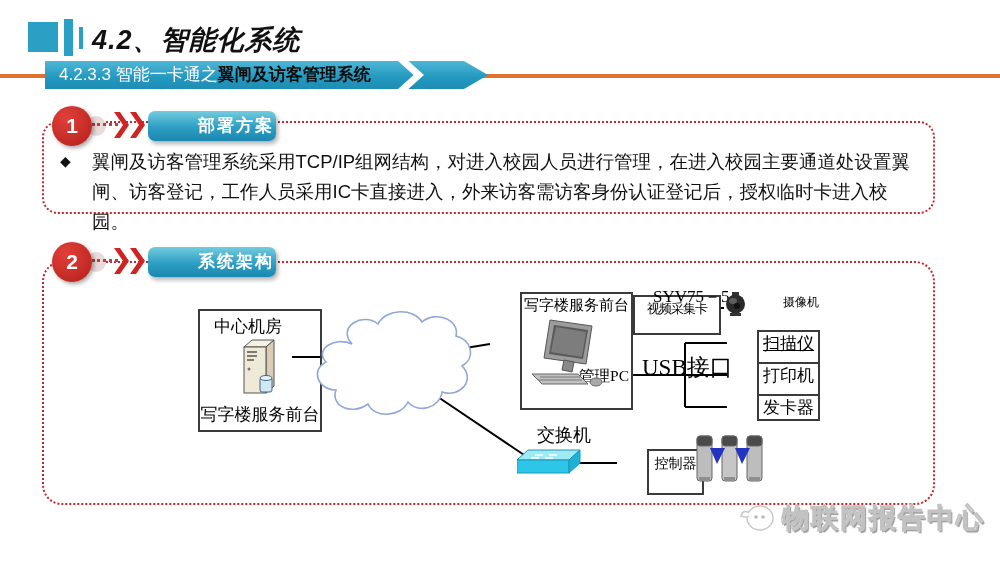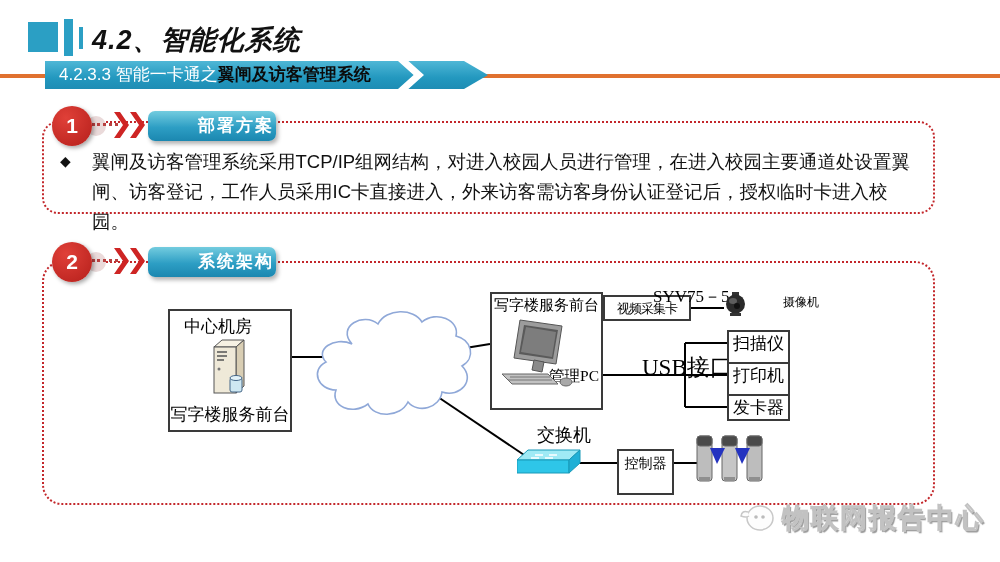--- a/index.html
+++ b/index.html
@@ -45,30 +45,30 @@
     background:linear-gradient(#73CCDF,#2D9EC4 55%,#1B87B0);
     box-shadow:2px 3px 4px rgba(0,0,0,.3);
     color:#fff; font-size:17px; font-weight:bold; text-align:center; line-height:30px; letter-spacing:2px;padding-left:48px;
   }
   
   .sec1-textrow{ position:absolute; left:60px; top:147px; width:862px; display:flex; z-index:2; }
   .bullet { width:32px; font-size:14px; color:#111; padding-top:6px; }
   .body-text{ flex:1; font-size:18.5px; line-height:30px; color:#111; width:828px; }
   
   .diagram-font { font-family:"Liberation Serif","DejaVu Serif",serif; color:#000; }
-  .node-box { position:absolute; border:2px solid #3a3a3a; background:#fff; z-index:2; }
+  .node-box { position:absolute; border:2px solid #3a3a3a; background:#fff; z-index:2;margin-left:30px; }
   #room-box   { left:168px; top:309px; width:124px; height:123px; background:transparent; }
   .room-title { position:absolute; left:14px; top:4px;  font-size:17px; }
   .room-label { position:absolute; left:0; bottom:4px; width:100%; text-align:center; font-size:17px; }
   #office-box { left:490px; top:292px; width:113px; height:118px; }
   .office-title{ position:absolute; left:0; top:2px; width:100%; text-align:center; font-size:15px; white-space:nowrap; }
   .pc-label  { position:absolute; right:2px; top:72px; font-size:15.5px; }
-  #capture-box{ left:603px; top:295px; width:88px; height:26px; font-size:13px; text-align:center; line-height:23px; letter-spacing:-1px; }
+  #capture-box{ left:603px; top:295px; width:88px; height:40px; font-size:13px; text-align:center; line-height:23px; letter-spacing:-1px; }
   .small-box  { width:63px; text-align:center; font-size:17px; line-height:23px; }
-  #scanner-box{ left:727px; top:330px; height:42px; }
+  #scanner-box{ left:727px; top:330px; height:42px;text-decoration:underline; }
   #printer-box{ left:727px; top:362px; height:39px; line-height:24px; }
   #issuer-box { left:727px; top:394px; height:27px; line-height:24px; }
   #controller-box{ left:617px; top:449px; width:57px; height:46px; text-align:center; font-size:14px; line-height:26px; }
   .free-label { position:absolute; z-index:2; }
   #cable-label { left:653px; top:285px; font-size:17px; }
   #camera-label{ left:753px; top:294px; font-size:12px;margin-left:30px; }
   #usb-label   { left:617px; top:352px; font-size:23px;margin-left:25px; }
   #switch-label{ left:537px; top:423px; font-size:18px; }
   #cloud-label { position:absolute; left:308px; top:351px; width:168px; text-align:center; font-size:17.5px; z-index:3; }
   .svg-abs { position:absolute; z-index:2; }

